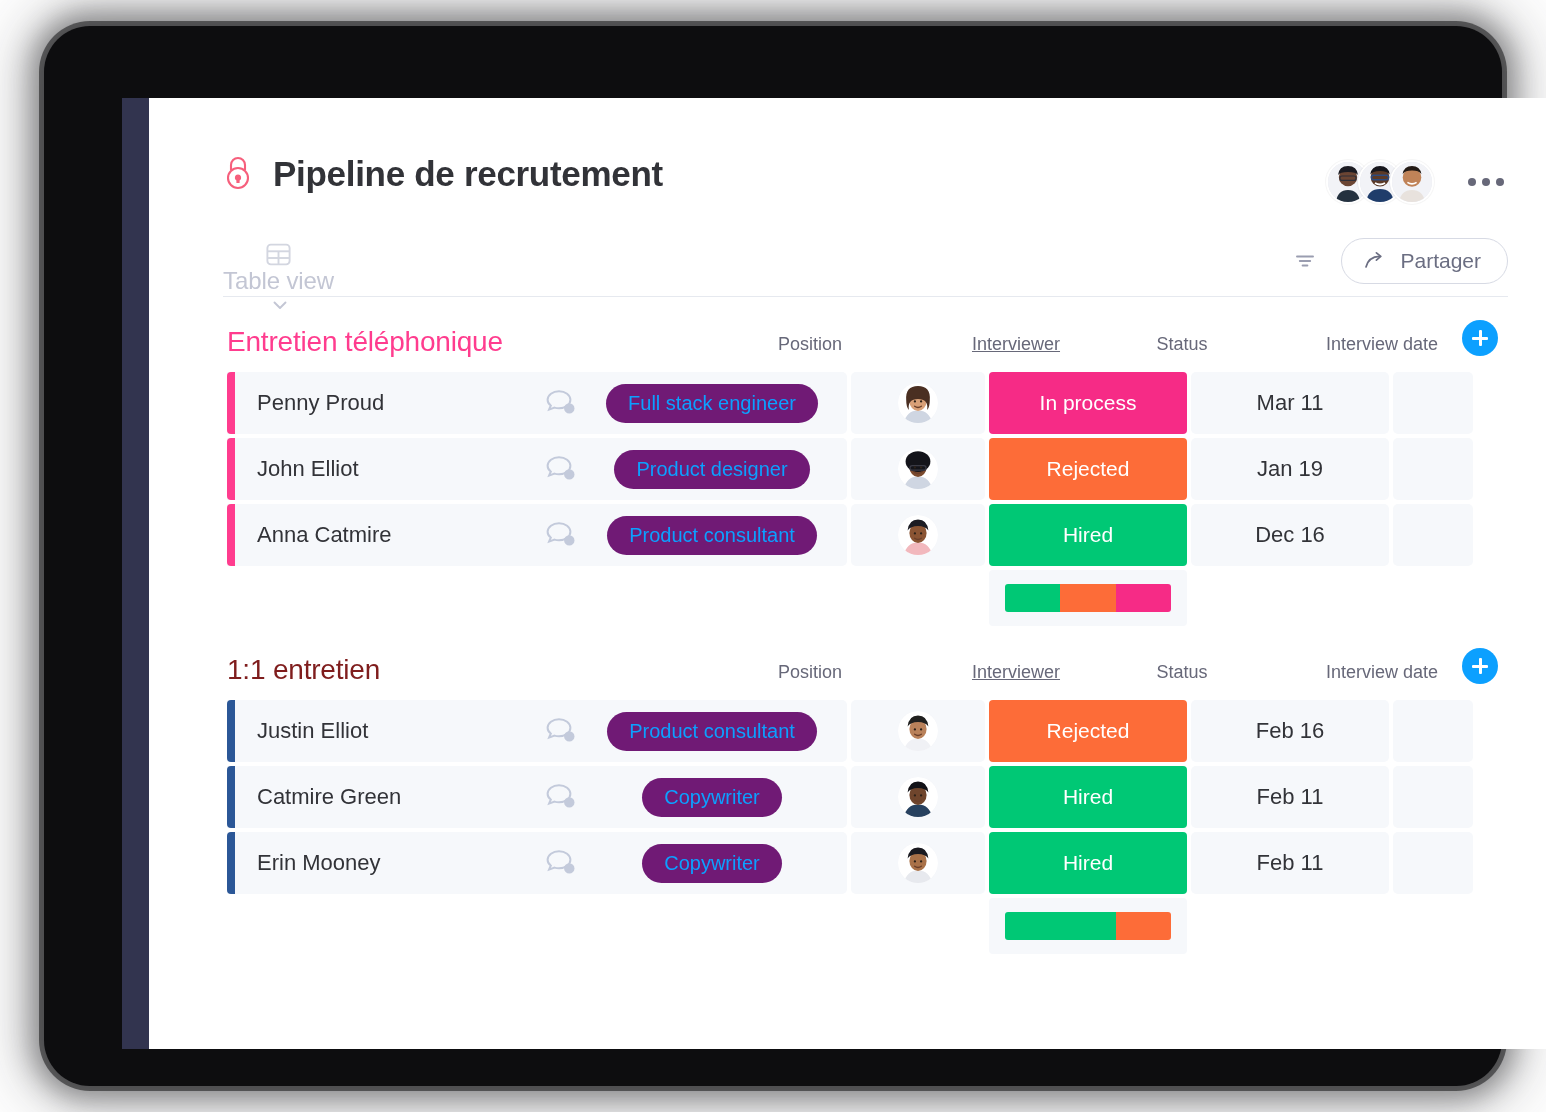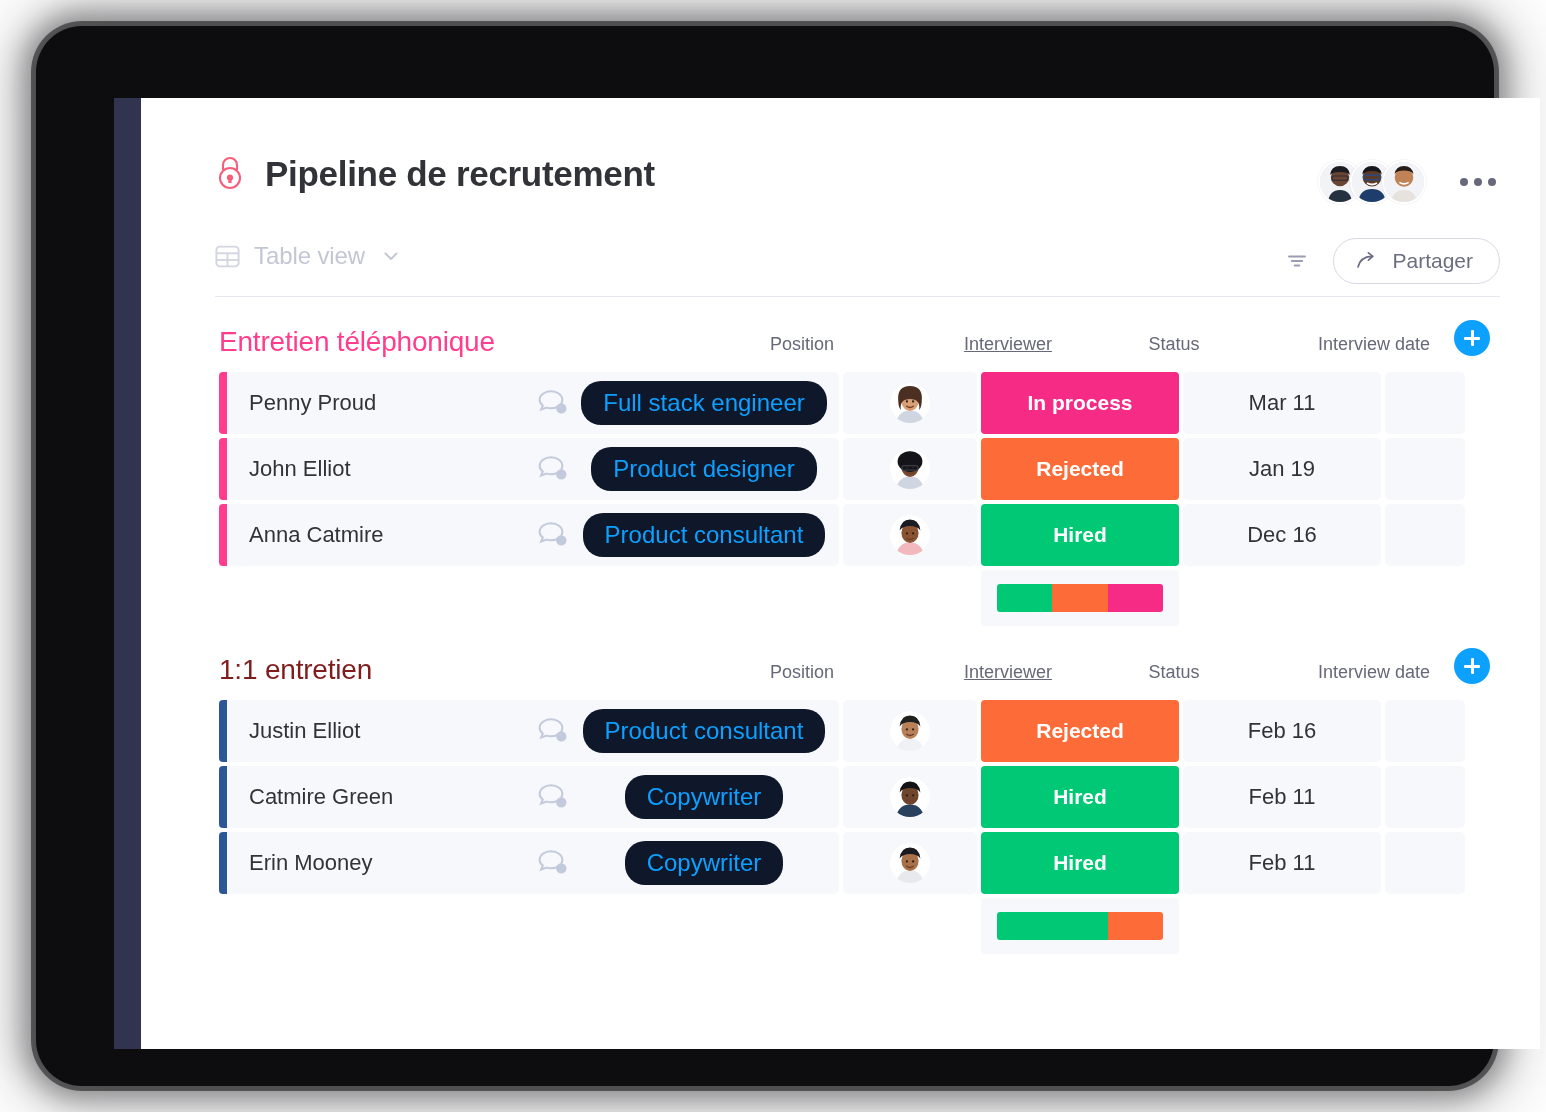--- a/index.html
+++ b/index.html
@@ -6,21 +6,21 @@
     margin: 0; padding: 0;
     width: 1546px; height: 1112px;
     background: #ffffff;
     font-family: "Liberation Sans", sans-serif;
     overflow: hidden;
   }
 
   
   #device-frame {
     position: absolute;
-    left: 36px; top: 26px;
+    left: 44px; top: 26px;
     width: 1458px; height: 1060px;
     background: #0d0d0f;
     border-radius: 46px;
     box-shadow:
       0 0 0 5px rgba(20,20,22,.55),
       0 0 26px 14px rgba(30,30,34,.42),
       0 0 60px 30px rgba(40,40,45,.20);
   }
   #device-screen {
     position: absolute;
@@ -90,23 +90,24 @@
 
   
   #toolbar {
     position: absolute;
     left: 74px; top: 140px;
     right: 40px; height: 58px;
     border-bottom: 1px solid #e6e9ef;
   }
   #view-switcher {
     float: left;
-    display: flex; align-items: center; gap: 14px;
+    display: flex; align-items: center; 
     cursor: pointer;
     padding-top: 4px;
+    flex-direction: column;
   }
   #table-view-icon { width: 25px; height: 25px; display:block; }
   #view-switcher-label {
     font-size: 24px; color: #c3c6d4; letter-spacing: -.1px;
   }
   #view-chevron-icon { width: 20px; height: 20px; display: block; margin-left: 2px; }
   #toolbar-right {
     float: right;
     display: flex; align-items: center; gap: 24px;
   }
@@ -183,28 +184,28 @@
     width: 8px; height: 62px;
     border-radius: 4px 0 0 4px;
   }
   .person-name { font-size: 22px; color: #323338; }
   .chat-icon {
     position: absolute; right: 24px; top: 17px;
     width: 30px; height: 28px; display: block; cursor: pointer;
   }
   .cell.position   { left: 354px; width: 270px; justify-content: center; }
   .cell.interviewer{ left: 628px; width: 134px; justify-content: center; }
-  .cell.status     { left: 766px; width: 198px; justify-content: flex-end; border-radius: 8px; font-weight: bold; }
+  .cell.status     { left: 766px; width: 198px; justify-content: flex-end; border-radius: 8px; }
   .cell.date       { left: 968px; width: 198px; justify-content: center; }
   .cell.extra      { left: 1170px; width: 80px; }
 
   .position-tag {
-    background: #0f172a;
+    background: #701a75;
     color: #0ca0ff;
-    font-size: 24px;
+    font-size: 20px;
     border-radius: 20px;
     padding: 8px 22px;
     white-space: nowrap;
     cursor: pointer;
   }
   .interviewer-avatar {
     width: 40px; height: 40px; border-radius: 50%;
     overflow: hidden; background: #eef0f6;
     cursor: pointer;
   }

